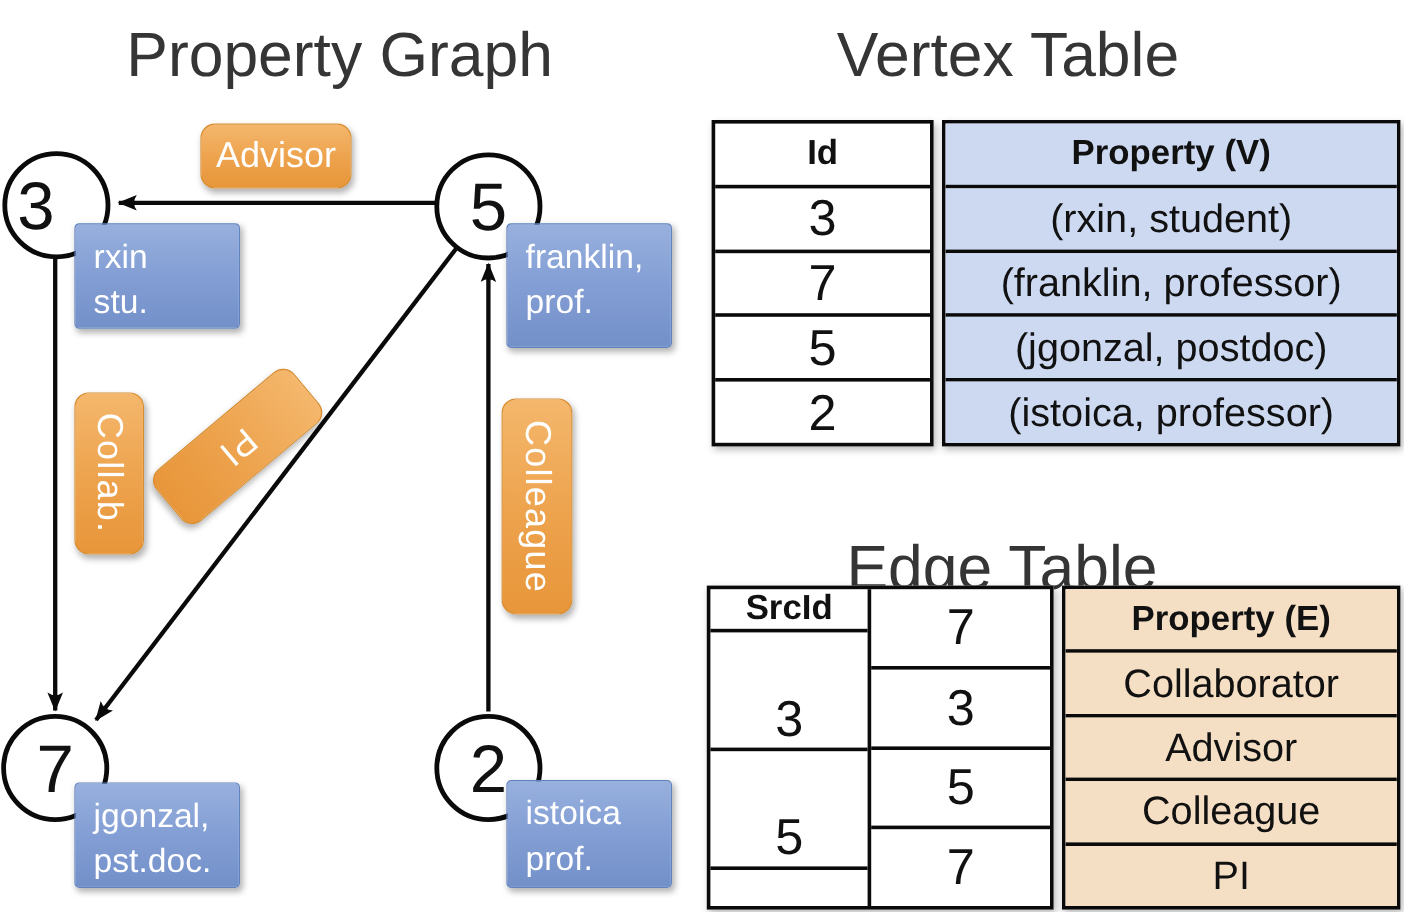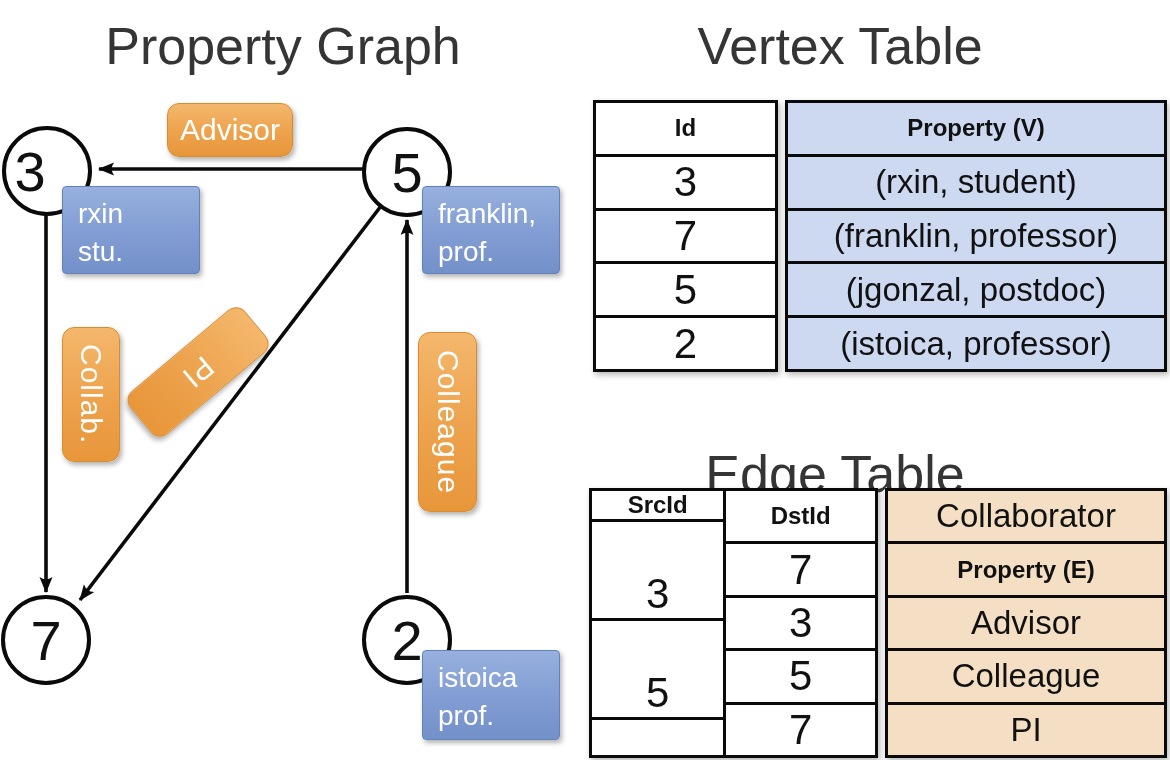--- a/index.html
+++ b/index.html
@@ -60,21 +60,21 @@
     border:3px solid #0a0a0a;
     box-shadow:2px 3px 6px rgba(0,0,0,0.28);
     background:#ffffff;
   }
   .tcol .cell {
     flex:1; display:flex; align-items:center; justify-content:center;
     border-bottom:3px solid #0a0a0a;
     color:#111111; white-space:nowrap;
   }
   .tcol .cell:last-child { border-bottom:none; }
-  .cell.hdr  { font-weight:bold; font-size:24px; }
+  .cell.hdr  { font-weight:bold; font-size:29px; }
   .cell.num  { font-size:42px; }
   .cell.prop { font-size:33px; }
   .fill-v .cell { background:#ccd9f0;text-align:right; }
   .fill-e .cell { background:#f5dfc4; }
   .twocol { flex-direction:row; }
   .twocol .col { display:flex; flex-direction:column; }
   .twocol .col.right { border-left:3px solid #0a0a0a; }
 </style>
 </head>
 <body>
@@ -118,23 +118,27 @@
     <span>PI</span>
   </div>
   <div class="edge-label vert" style="left:418px; top:332px; width:59px; height:180px;">
     <span>Colleague</span>
   </div>
 
   <div class="vprop-box" style="left:62px; top:186px; width:138px; height:88px;">
     <div>rxin</div>
     <div>stu.</div>
   </div>
-  <div class="vprop-box" style="left:422px; top:186px; width:138px; height:88px;">
+  <div class="vprop-box" style="left:422px; top:186px; width:138px; height:104px;">
     <div>franklin,</div>
     <div>prof.</div>
+  </div>
+  <div class="vprop-box" style="left:62px; top:652px; width:138px; height:88px;">
+    <div>jgonzal,</div>
+    <div>pst.doc.</div>
   </div>
   <div class="vprop-box" style="left:422px; top:650px; width:138px; height:90px;">
     <div>istoica</div>
     <div>prof.</div>
   </div>
 
   <div class="ttl" style="left:640px; top:16px; width:400px;">Vertex Table</div>
 
   <div class="tcol" style="left:593px; top:100px; width:185px; height:272px;">
     <div class="cell hdr">Id</div>
@@ -156,29 +160,28 @@
 
   <div class="tcol twocol" style="left:589px; top:488px; width:289px; height:270px;">
     <div class="col" style="width:46.4%;gap:48px;">
       <div class="cell hdr">SrcId</div>
       <div class="cell num">3</div>
       <div class="cell num">5</div>
       <div class="cell num">2</div>
       <div class="cell num">5</div>
     </div>
     <div class="col right" style="width:53.6%;">
-      <div class="cell hdr">DstId</div>
       <div class="cell num">7</div>
       <div class="cell num">3</div>
       <div class="cell num">5</div>
       <div class="cell num">7</div>
     </div>
   </div>
 
   <div class="tcol fill-e" style="left:885px; top:488px; width:282px; height:270px;">
+    <div class="cell hdr">Property (E)</div>
     <div class="cell prop">Collaborator</div>
-    <div class="cell hdr">Property (E)</div>
     <div class="cell prop">Advisor</div>
     <div class="cell prop">Colleague</div>
     <div class="cell prop">PI</div>
   </div>
 
 </div>
 
 </body></html>

